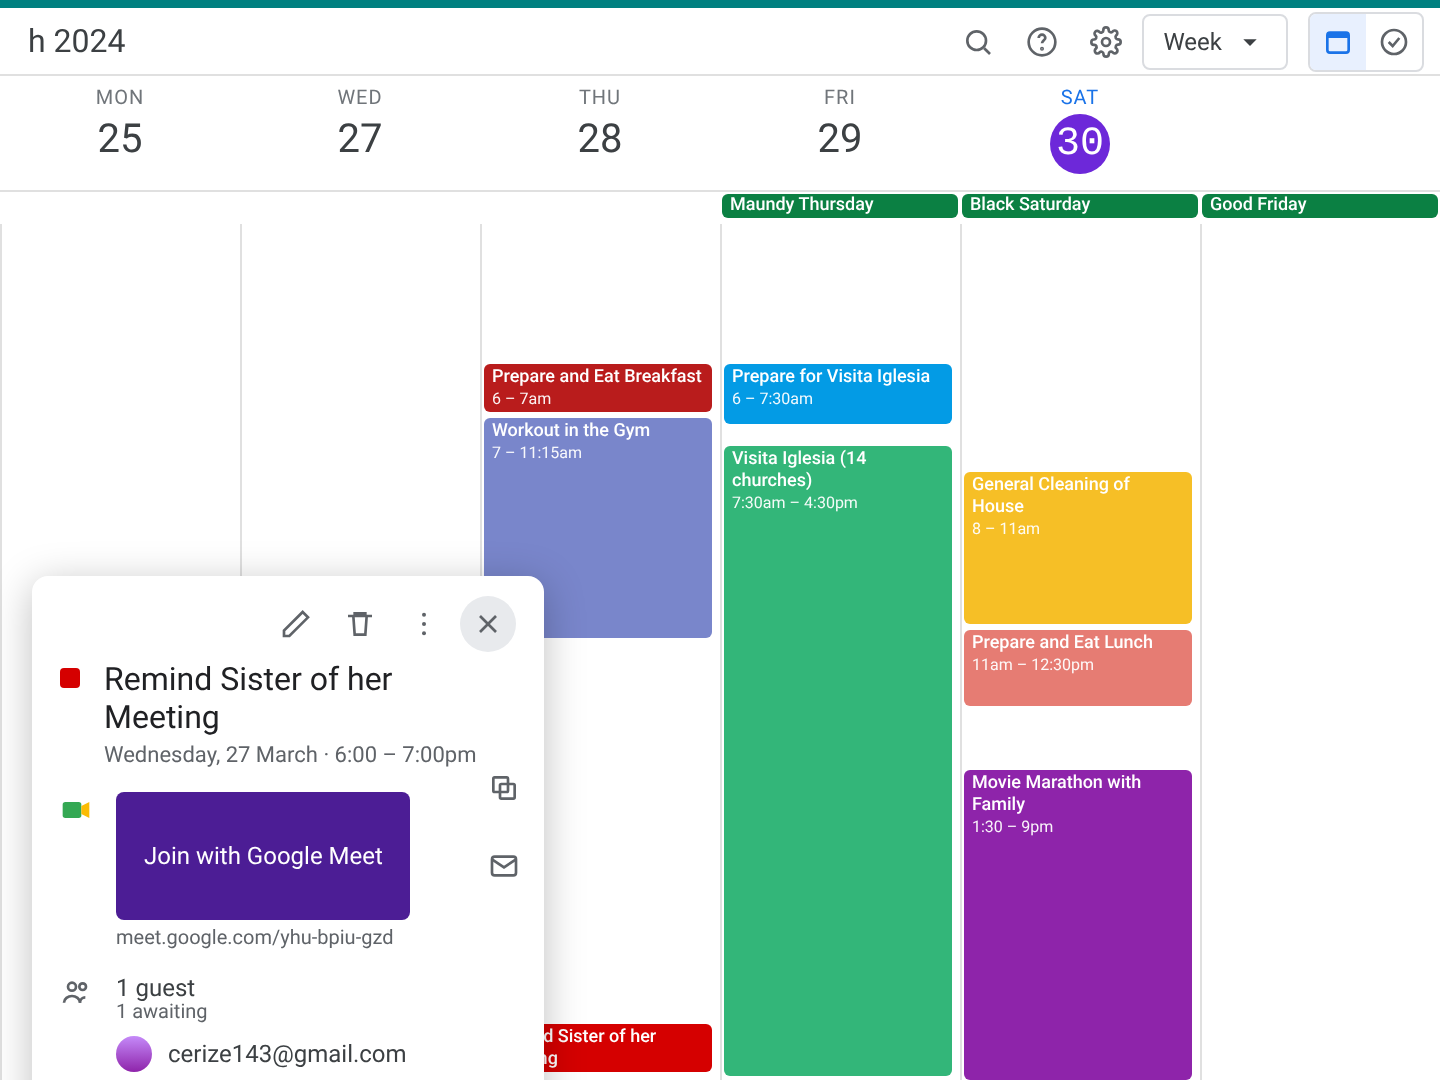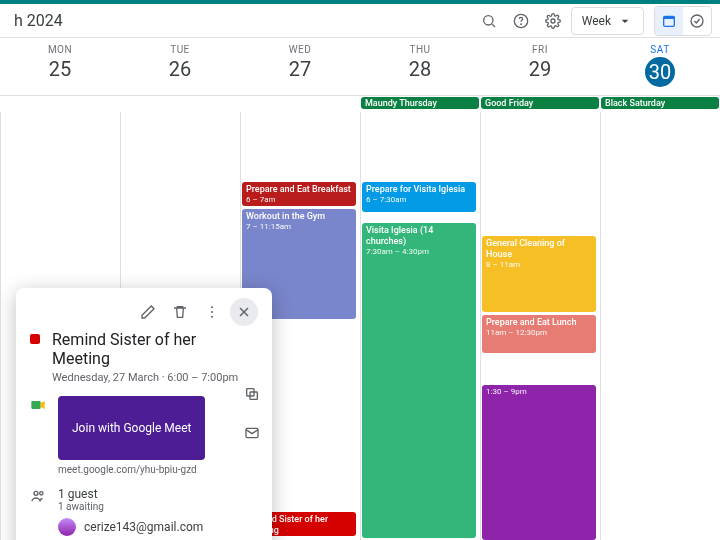--- a/index.html
+++ b/index.html
@@ -12,21 +12,21 @@
 .icon-btn { width: 28px; height: 28px; display: flex; align-items: center; justify-content: center; color: #5f6368; border-radius: 50%; cursor: pointer; }
 .week-btn { display: flex; align-items: center; border: 1px solid #dadce0; border-radius: 4px; padding: 5px 10px; font-size: 12px; color: #3c4043; gap: 6px; cursor: pointer; }
 .view-toggle { display: flex; margin-left: 6px; border: 1px solid #dadce0; border-radius: 4px; overflow: hidden; }
 .view-toggle .vt { width: 28px; height: 28px; display: flex; align-items: center; justify-content: center; cursor: pointer; }
 .view-toggle .active { background: #e8f0fe; color: #1a73e8; }
 
 .dayheader { display: grid; grid-template-columns: repeat(6, 1fr); border-bottom: 1px solid #e0e0e0; }
 .daycol-h { text-align: center; padding: 6px 0 8px; position: relative; }
 .dow { font-size: 10px; color: #70757a; letter-spacing: 0.5px; }
 .dnum { font-size: 20px; color: #3c4043; margin-top: 2px; }
-.dnum.today { display: inline-flex; width: 30px; height: 30px; background: #0369a1; color: #fff; border-radius: 50%; align-items: center; justify-content: center; }
+.dnum.today { display: inline-flex; width: 30px; height: 30px; background: #6d28d9; color: #fff; border-radius: 50%; align-items: center; justify-content: center; font-family: Liberation Mono, monospace; }
 
 .allday { display: grid; grid-template-columns: repeat(6, 1fr); padding: 1px 0; }
 .adcell { padding: 0 1px; min-height: 14px; }
 .adpill { background: #0b8043; color: #fff; font-size: 9px; font-weight: 500; padding: 1px 4px; border-radius: 3px; white-space: nowrap; overflow: hidden; }
 
 .grid { display: grid; grid-template-columns: repeat(6, 1fr); position: relative; height: 428px; }
 .col { border-left: 1px solid #e0e0e0; position: relative; }
 .evt { position: absolute; left: 1px; right: 4px; border-radius: 3px; padding: 2px 4px; color: #fff; overflow: hidden; }
 .evt-t { font-size: 9px; font-weight: 500; line-height: 11px; }
 .evt-s { font-size: 8px; opacity: 0.95; }
@@ -99,24 +99,20 @@
     </div>
   </div>
 </div>
 
 <div class="dayheader">
   <div class="daycol-h">
       <div class="dow">MON</div>
       <div class="dnum">25</div>
     </div>
   <div class="daycol-h">
-      <div class="dow">TUE</div>
-      <div class="dnum">26</div>
-    </div>
-  <div class="daycol-h">
       <div class="dow">WED</div>
       <div class="dnum">27</div>
     </div>
   <div class="daycol-h">
       <div class="dow">THU</div>
       <div class="dnum">28</div>
     </div>
   <div class="daycol-h">
       <div class="dow">FRI</div>
       <div class="dnum">29</div>
@@ -125,24 +121,24 @@
 </div>
 
 <div class="allday">
   <div class="adcell"></div>
     <div class="adcell"></div>
     <div class="adcell"></div>
   <div class="adcell">
       <div class="adpill">Maundy Thursday</div>
     </div>
   <div class="adcell">
+      <div class="adpill">Black Saturday</div>
+    </div>
+  <div class="adcell">
       <div class="adpill">Good Friday</div>
-    </div>
-  <div class="adcell">
-      <div class="adpill">Black Saturday</div>
     </div>
 </div>
 
 <div class="grid">
   <div class="col"></div>
   <div class="col"></div>
   <div class="col">
     <div class="evt" style="background:#b91c1c;top:70px;height:24px">
         <div class="evt-t">Prepare and Eat Breakfast</div>
         <div class="evt-s">6 – 7am</div>
@@ -168,20 +164,21 @@
   <div class="col">
     <div class="evt" style="background:#f6bf26;top:124px;height:76px">
         <div class="evt-t">General Cleaning of House</div>
         <div class="evt-s">8 – 11am</div>
       </div>
     <div class="evt" style="background:#e67c73;top:203px;height:38px">
         <div class="evt-t">Prepare and Eat Lunch</div>
         <div class="evt-s">11am – 12:30pm</div>
       </div>
     <div class="evt" style="background:#8e24aa;top:273px;height:155px">
+        <div class="evt-t">Movie Marathon with Family</div>
         <div class="evt-s">1:30 – 9pm</div>
       </div>
   </div>
   <div class="col"></div>
 </div>
 
 <div class="popup">
   <div class="popup-icons">
     <div class="pi">
         <svg viewBox="0 0 24 24" fill="none" stroke="currentColor" stroke-width="2">

